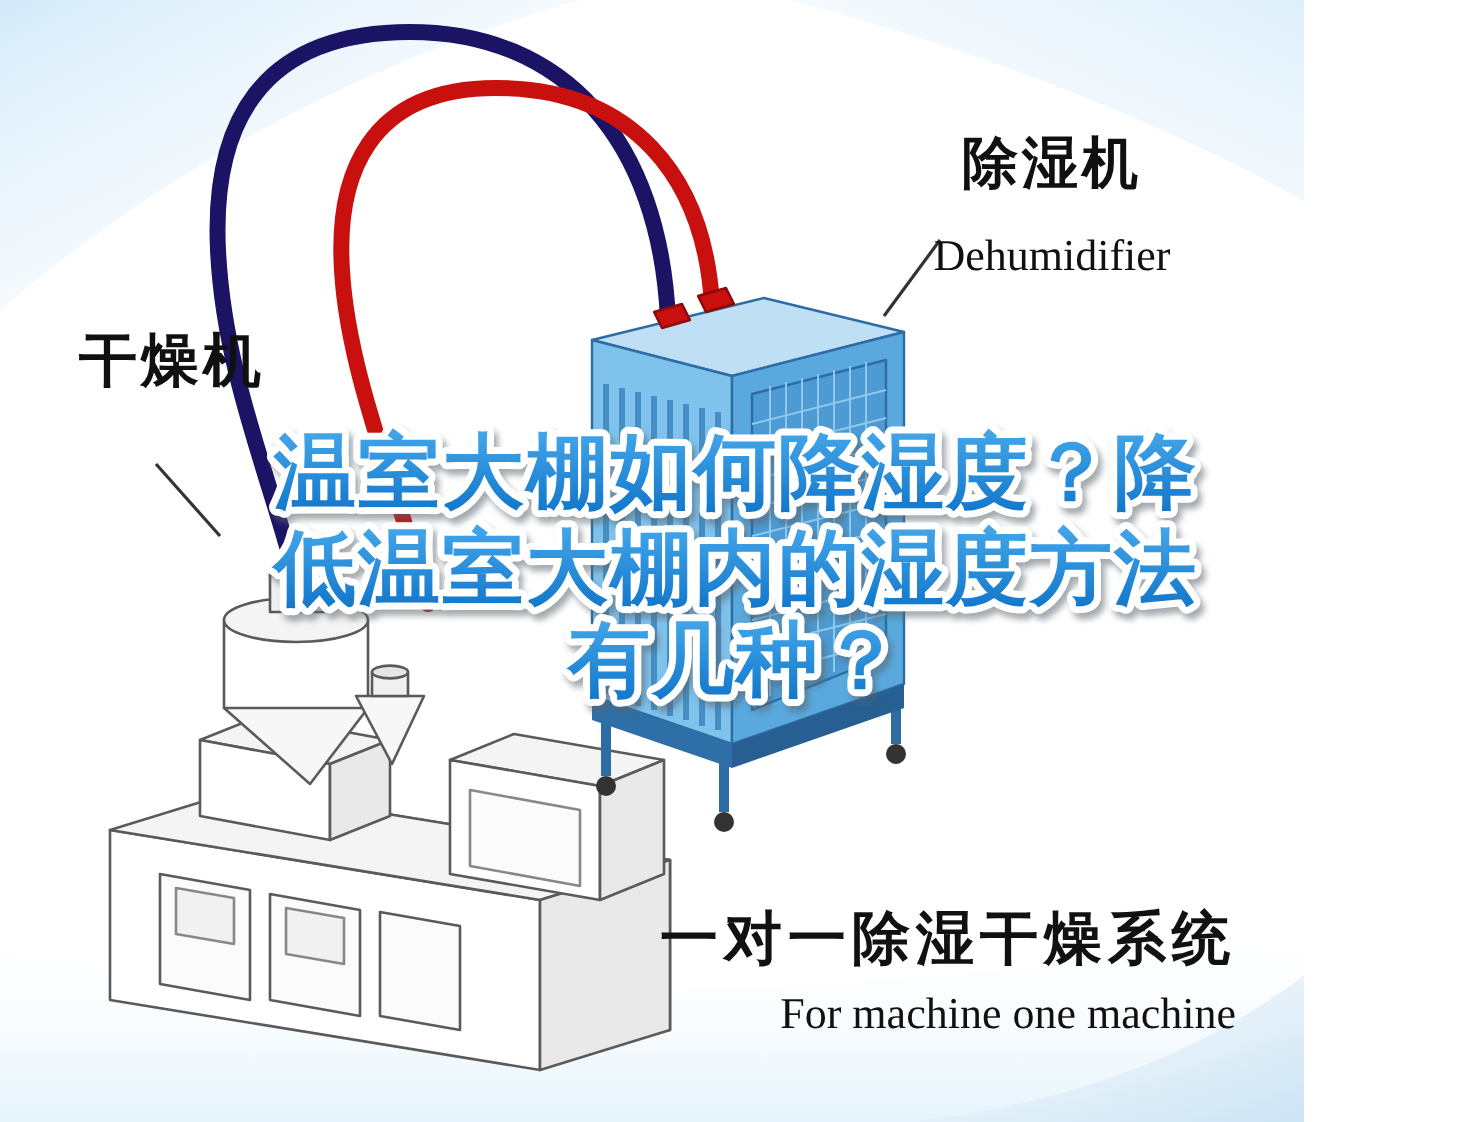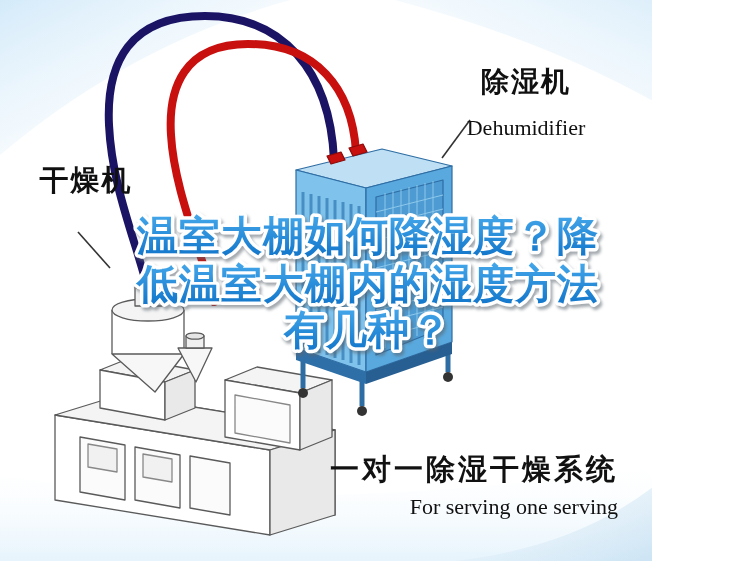--- a/index.html
+++ b/index.html
@@ -187,16 +187,16 @@
         </linearGradient>
       </defs>
       <text x="368" y="250">温室大棚如何降湿度？降</text>
       <text x="368" y="298">低温室大棚内的湿度方法</text>
       <text x="368" y="344">有几种？</text>
     </g>
   </svg>
 
   <div class="tagline">
     <span class="tagline-zh">一对一除湿干燥系统</span>
-    <span class="tagline-en">For serving one serving</span>
+    <span class="tagline-en">For machine one machine</span>
   </div>
 
 </div>
 
 </body></html>

